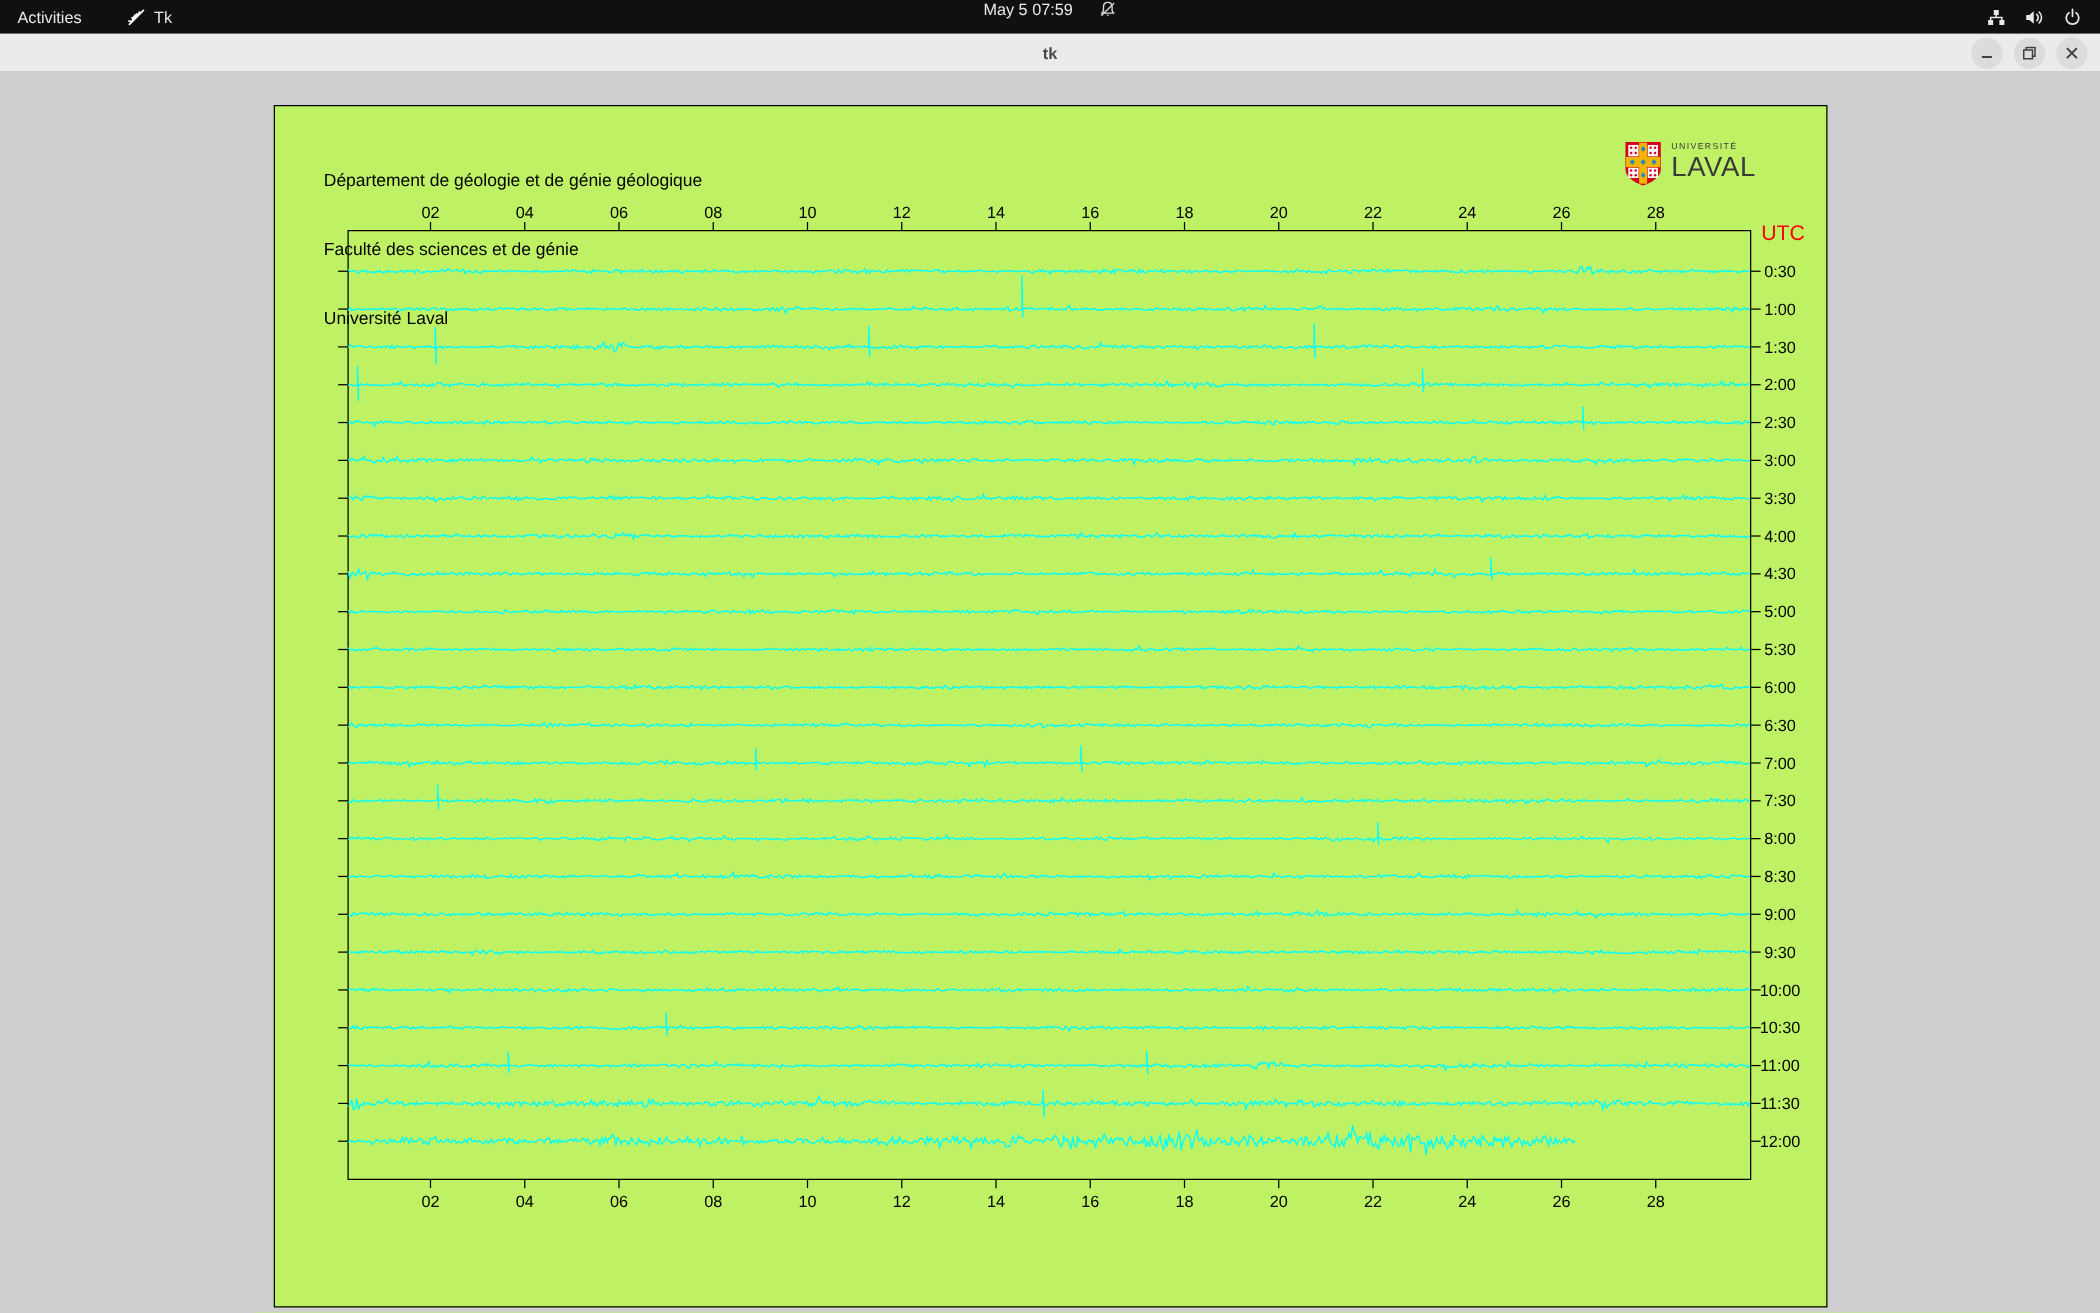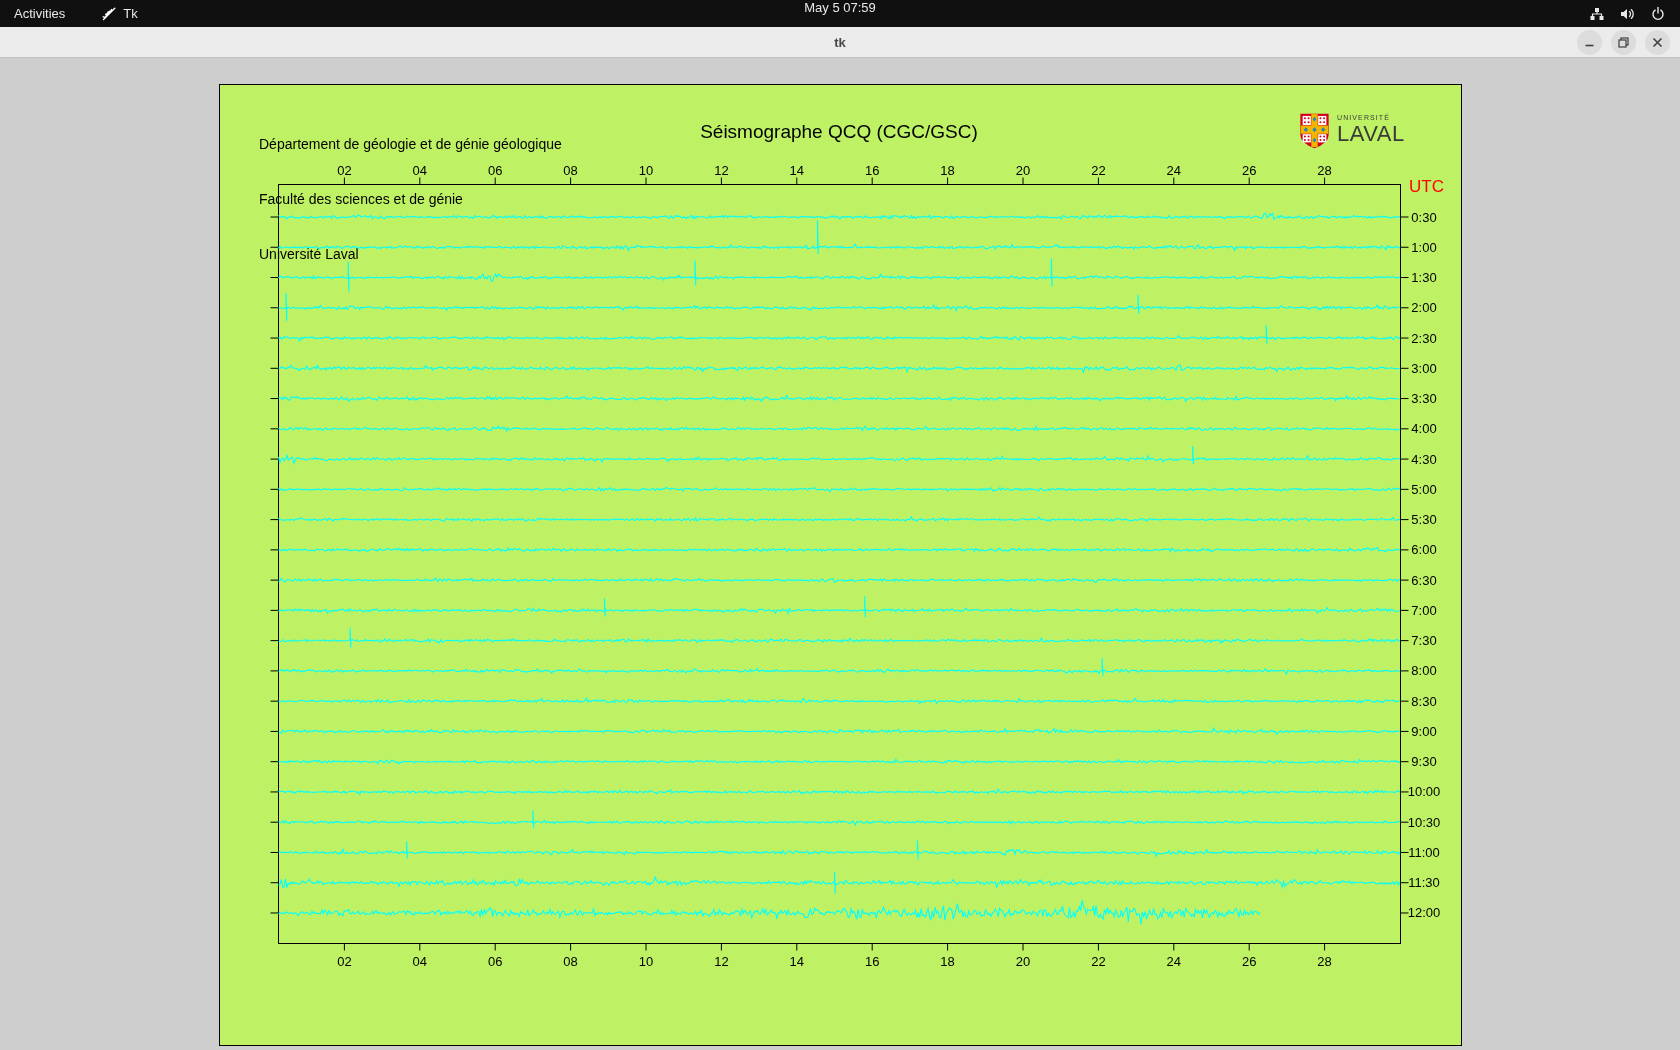--- a/index.html
+++ b/index.html
@@ -8,21 +8,21 @@
   body { background:#cecece; position:relative; }
 
   
   .topbar { position:absolute; left:0; top:0; width:1680px; height:27px;
     background:#101010; color:#e8e8e8; display:flex; align-items:center;
     font-size:13px; }
   .topbar .left { position:absolute; left:0; top:0; height:27px; display:flex; align-items:center; }
   .activities { padding:0 14px; height:27px; display:flex; align-items:center; }
   .appmenu { display:flex; align-items:center; gap:6px; margin-left:22px; }
   .topbar .center { position:absolute; left:50%; transform:translateX(-50%);
-    display:flex; align-items:flex-start; gap:20px; height:27px;flex-direction:column; }
+    display:flex; align-items:flex-start; gap:20px; height:27px; }
   .topbar .right { position:absolute; right:0; top:0; height:27px;
     display:flex; align-items:center; gap:14px; padding-right:14px; }
   .tb-icon { display:inline-flex; align-items:center; }
 
   
   .titlebar { position:absolute; left:0; top:27px; width:1680px; height:31px;
     background:#ebebeb; border-bottom:1px solid #c4c4c4; }
   .titlebar .wtitle { position:absolute; left:0; right:0; top:0; height:31px;
     display:flex; align-items:center; justify-content:center;
     font-size:13px; font-weight:700; color:#474747; }
@@ -128,21 +128,20 @@
 
 <div class="desktop">
   <div class="canvas-window">
 
     <div class="hdr">
       <div>Département de géologie et de génie géologique</div>
       <div>Faculté des sciences et de génie</div>
       <div>Université Laval</div>
     </div>
 
-    <div class="fig-title">Séismographe QCQ (CGC/GSC)</div>
 
     <div class="logo">
       <svg width="31" height="38" viewBox="0 0 34 41">
         <path d="M1.5 1.5 H32.5 V25 Q32.5 34 17 39.5 Q1.5 34 1.5 25 Z" fill="#d6001c"></path>
         <rect x="4" y="4" width="9" height="10" fill="#ffffff"></rect>
         <rect x="21" y="4" width="9" height="10" fill="#ffffff"></rect>
         <rect x="4" y="24" width="9" height="9" fill="#ffffff"></rect>
         <rect x="21" y="24" width="9" height="9" fill="#ffffff"></rect>
         <rect x="13.5" y="2" width="7" height="36" fill="#f2b600"></rect>
         <rect x="2" y="14.5" width="30" height="9" fill="#f2b600"></rect>

